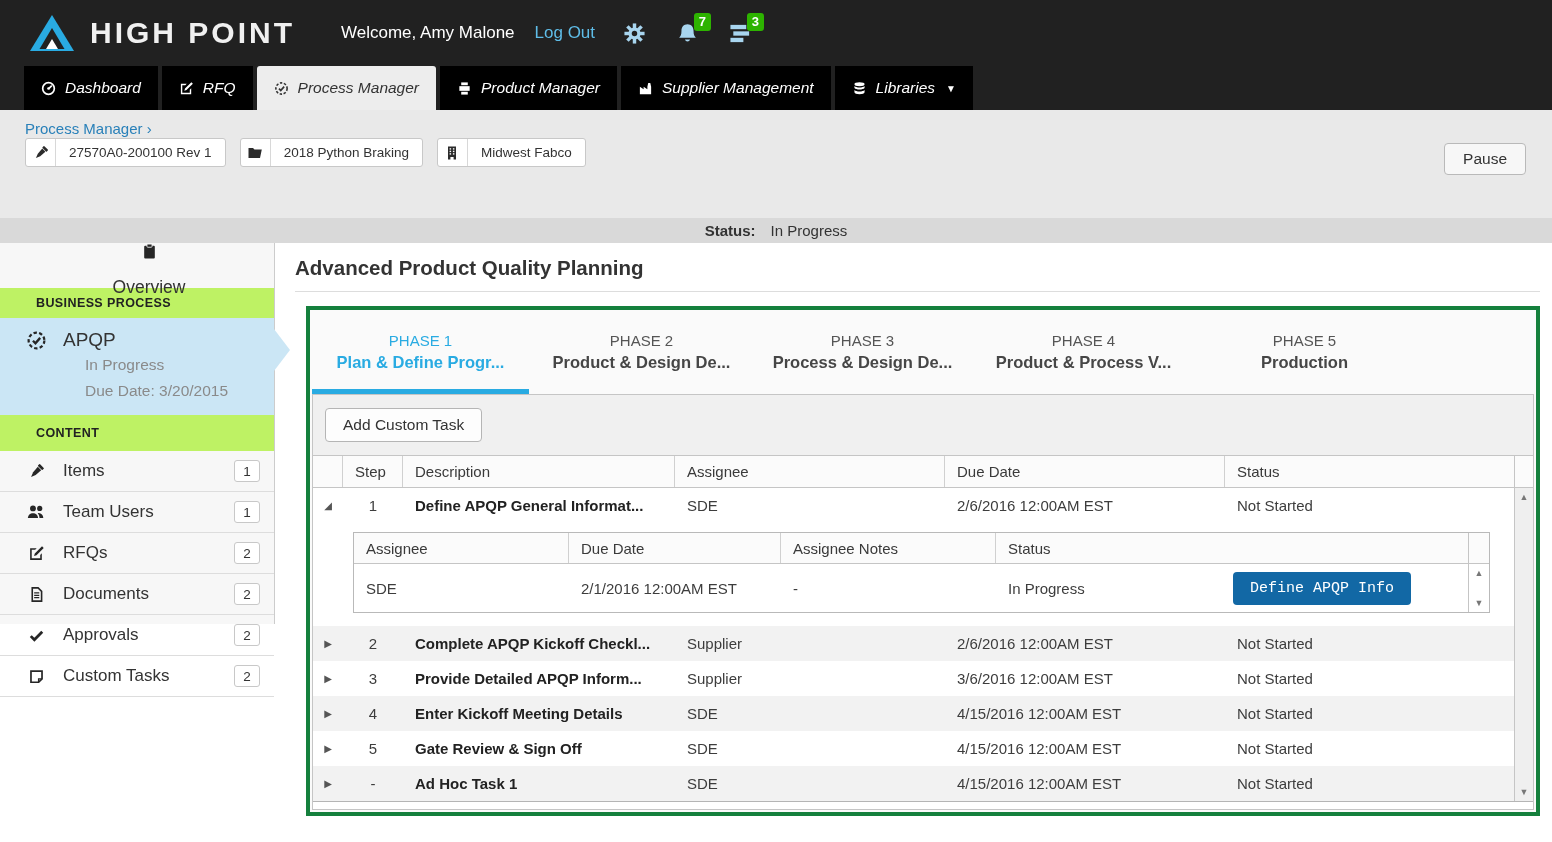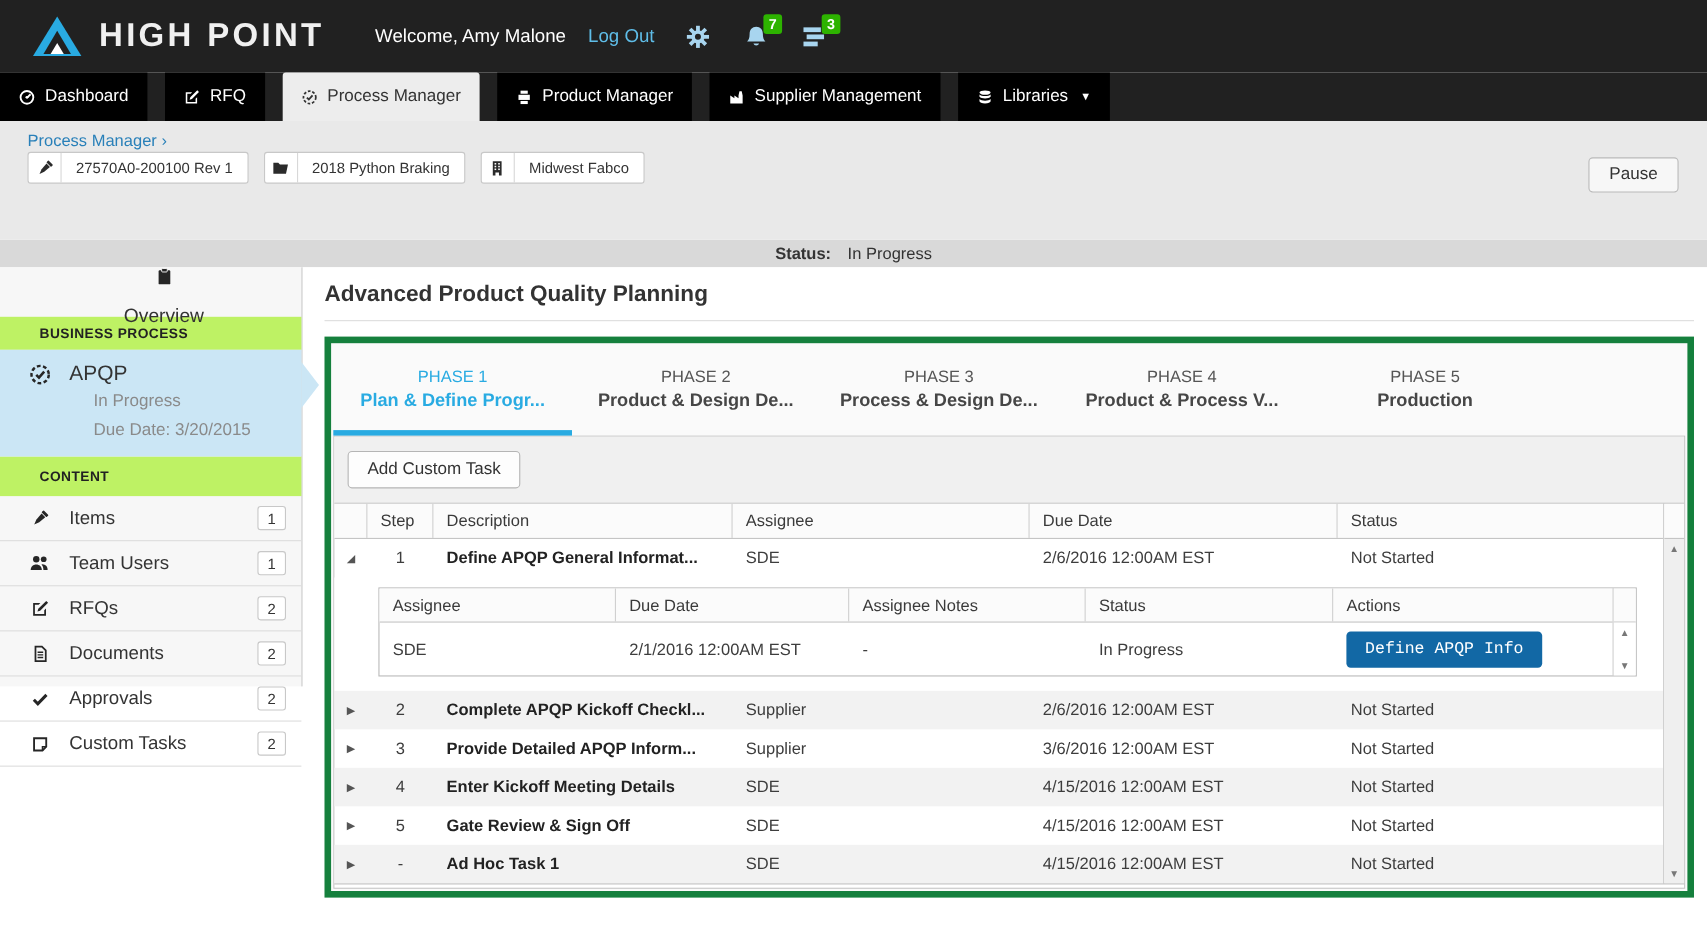--- a/index.html
+++ b/index.html
@@ -15,21 +15,21 @@
   .brand { display:flex; align-items:center; gap:14px; margin-left:28px; }
   .brand-name { font-size:30px; font-weight:700; letter-spacing:3px; color:#f0f0f0; }
   .welcome { margin-left:46px; font-size:17px; color:#fff; }
   .logout { margin-left:20px; font-size:17px; color:#5fbde8; cursor:pointer; text-decoration:none; }
   .top-icons { display:flex; align-items:center; gap:30px; margin-left:28px; }
   .icon-wrap { position:relative; color:#a8d5ef; cursor:pointer; display:flex; }
   .badge { position:absolute; top:-9px; right:-12px; background:#2db300; color:#fff;
            font-size:13px; font-weight:700; padding:1px 5px; border-radius:3px; line-height:1.25; }
 
   
-  .navbar { height:44px; background:#212121; display:flex; gap:16px; flex:none; }
+  .navbar { height:44px; background:#212121; display:flex; padding-left:24px; gap:4px; flex:none;font-style:italic; }
   .nav-tab { display:flex; align-items:center; gap:9px; padding:0 17px; background:#000;
              color:#fff; font-size:15.5px; cursor:pointer; white-space:nowrap; }
   .nav-tab.active { background:#ededed; color:#333; border-radius:3px 3px 0 0; }
   .caret { font-size:10px; margin-left:2px; }
 
   
   .title-sec { height:108px; background:#e9e9e9; position:relative; padding:10px 0 0 25px; flex:none; }
   .breadcrumb { font-size:15px; color:#2980b9; cursor:pointer; }
   .page-title { font-size:26px; font-weight:600; color:#333; margin:1px 0 9px; }
   .tags { display:flex; gap:14px; }
@@ -67,21 +67,21 @@
   .side-label { margin-left:15px; font-size:17px; color:#333; }
   .side-badge { margin-left:auto; min-width:26px; height:22px; background:#fff; border:1px solid #c8c8c8;
                 border-radius:3px; display:flex; align-items:center; justify-content:center;
                 font-size:13.5px; color:#333; padding:0 4px; }
 
   
   .main { flex:1; background:#fff; padding:13px 12px 0 20px; min-width:0; }
   .main-heading { font-size:20.5px; font-weight:600; color:#333; margin:0 0 11px; }
   .main-rule { border:none; border-top:1px solid #ddd; margin:0 0 14px; }
 
-  .tabstrip { border:6px solid #15803d; background:#fafafa; height:510px; display:flex; flex-direction:column; }
+  .tabstrip { border:4px solid #15803d; background:#fafafa; height:510px; display:flex; flex-direction:column;margin-left:11px; }
   .phase-tabs { display:flex; height:84px; flex:none; }
   .phase-tab { width:221px; position:relative; display:flex; flex-direction:column; justify-content:center;
                gap:4px; text-align:center; cursor:pointer; }
   .phase-eyebrow { font-size:15px; color:#555; }
   .phase-name { font-size:16.5px; font-weight:600; color:#464646; }
   .phase-tab.active .phase-eyebrow, .phase-tab.active .phase-name { color:#29abe2; }
   .phase-tab.active::after { content:""; position:absolute; left:2px; right:2px; bottom:0; height:5px; background:#29abe2; }
 
   .panel { margin:0 2px 2px; border:1px solid #c5c5c5; background:#fff; flex:1; display:flex; flex-direction:column; min-height:0; }
   .toolbar { padding:13px 12px; background:#f0f0f0; border-bottom:1px solid #c5c5c5; flex:none; }
@@ -495,21 +495,20 @@
               </div>
 
               <div class="detail">
                 <div class="subgrid">
                   <div class="sg-cols">
                     <div class="sg-head">
                       <div class="s-asg">Assignee</div>
                       <div class="s-due">Due Date</div>
                       <div class="s-notes">Assignee Notes</div>
                       <div class="s-status">Status</div>
-                      <div class="s-actions">Actions</div>
                     </div>
                     <div class="sg-row">
                       <div class="s-asg cell">SDE</div>
                       <div class="s-due cell">2/1/2016 12:00AM EST</div>
                       <div class="s-notes cell">-</div>
                       <div class="s-status cell">In Progress</div>
                       <div class="s-actions cell">
                         <button class="action-btn">Define APQP Info</button>
                       </div>
                     </div>

